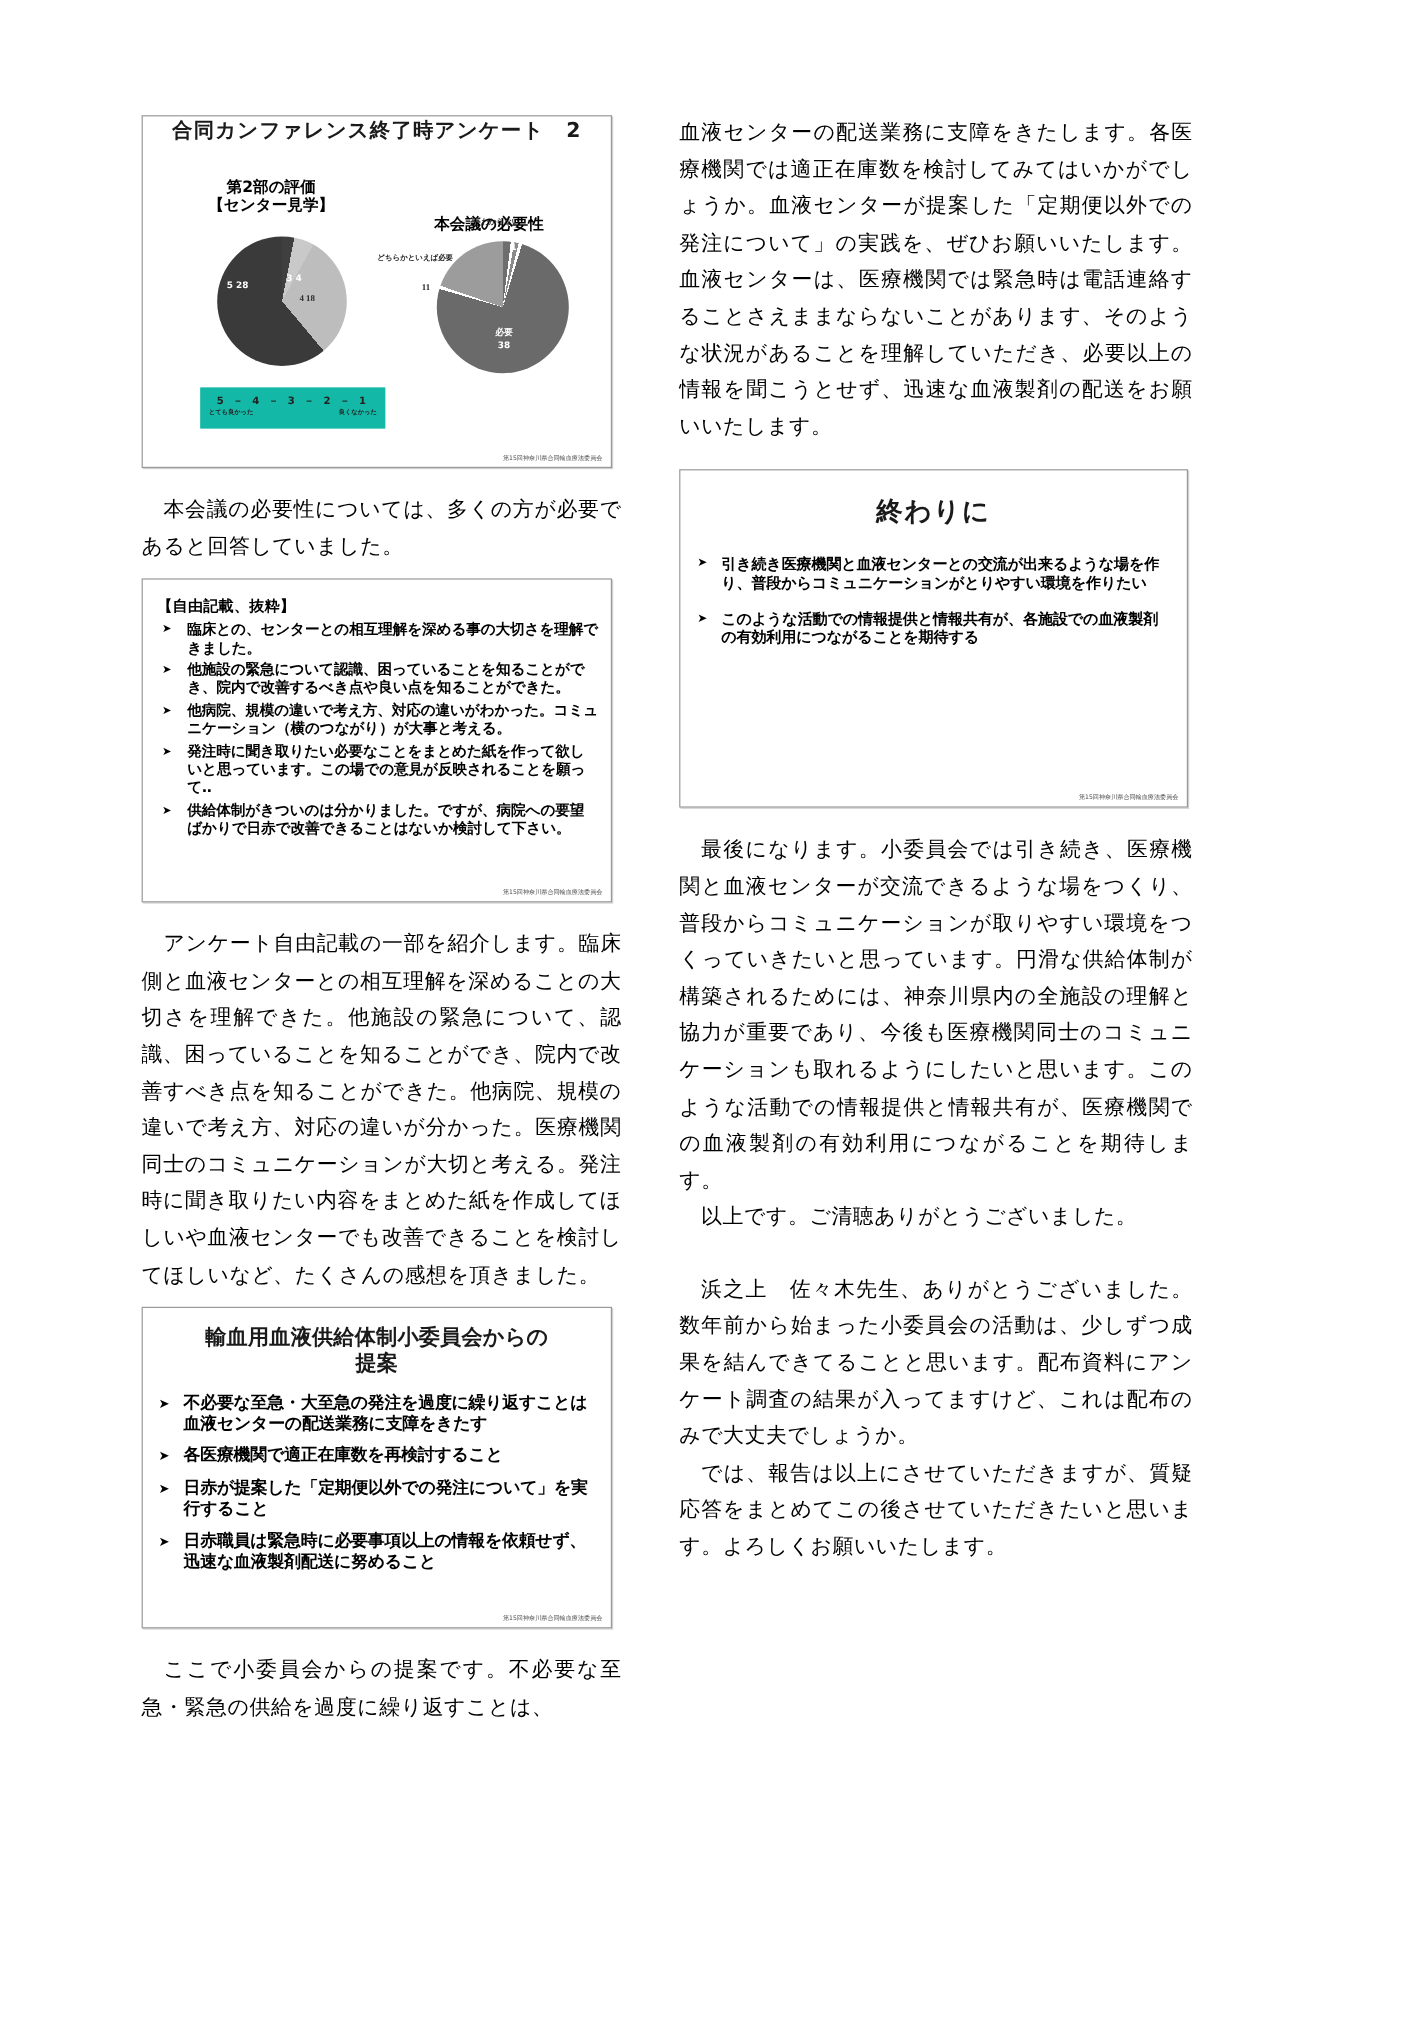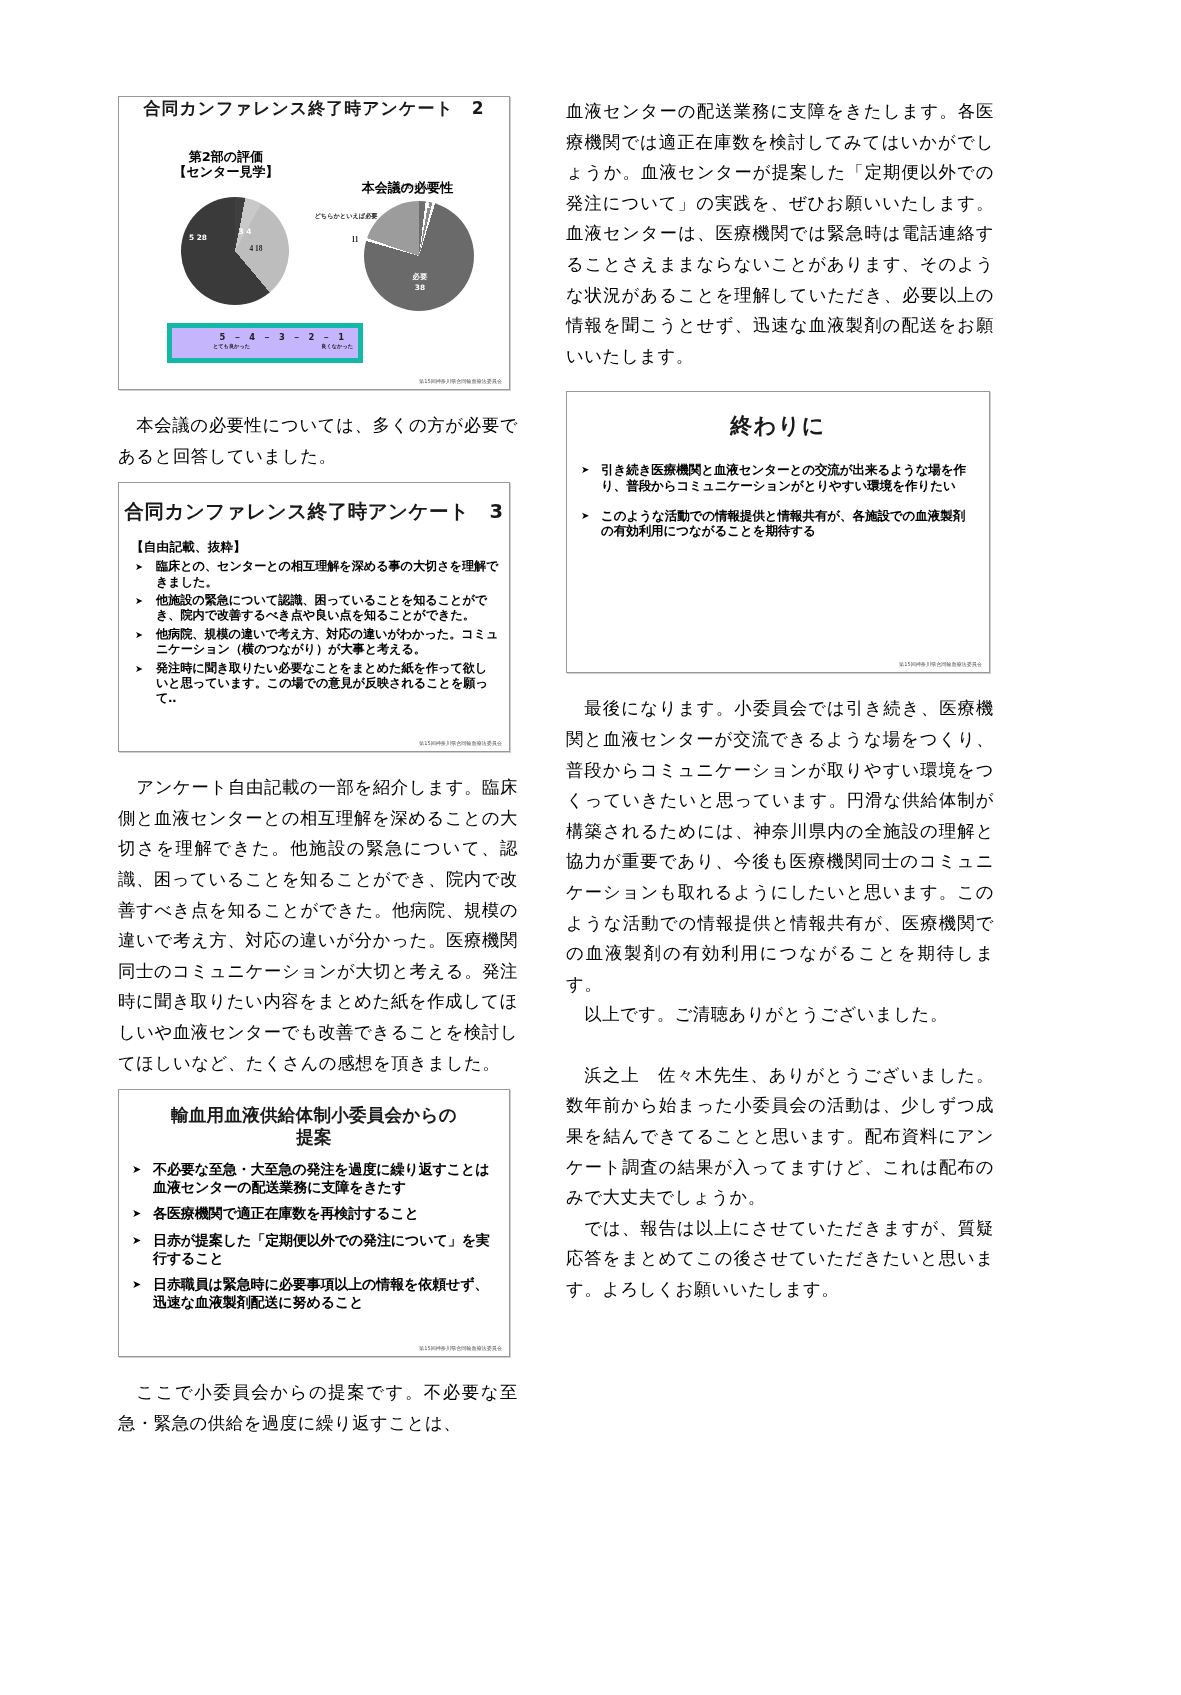--- a/index.html
+++ b/index.html
@@ -43,22 +43,22 @@
         #8a8a8a 10deg 14deg,
         #ffffff 14deg 17deg,
         #6a6a6a 17deg 286deg,
         #ffffff 286deg 289deg,
         #9c9c9c 289deg 360deg);}
   .pie-lab{position:absolute;font-size:7.4px;color:#fff;font-weight:bold;text-align:center;
            line-height:9.5px;letter-spacing:0px;}
   .pie-lab.dark{color:#2b2b2b;font-family:Liberation Serif, serif;}
   .pie-out{position:absolute;font-size:6.2px;color:#1a1a1a;font-weight:bold;text-align:center;
            line-height:8.5px;letter-spacing:0px;}
-  .scale-box{position:absolute;left:48px;top:174px;width:150px;height:30px;border:5px solid #14b8a6;
-             background:#c4b5fd;padding-left:36px;}
+  .scale-box{position:absolute;left:48px;top:174px;width:150px;height:30px;border:2px solid #14b8a6;
+             background:#14b8a6;}
   .scale-top{text-align:center;font-size:8.4px;font-weight:bold;letter-spacing:2.4px;margin-top:4px;
              color:#222;}
   .scale-bot{position:relative;height:11px;font-size:5.2px;font-weight:bold;color:#222;}
   .scale-bot span{position:absolute;top:0;}
   .scale-bot .a{left:5px;}
   .scale-bot .b{right:5px;}
   
   #slide-anq3{width:392px;height:270px;}
   #slide-anq3 .slide-title{font-size:19.5px;margin-top:15px;letter-spacing:.5px;font-weight:600;}
   .bl-head{margin:14px 0 3px 12px;font-size:12.6px;font-weight:bold;letter-spacing:.2px;}
@@ -128,27 +128,27 @@
         <div class="slide-foot">第15回神奈川県合同輸血療法委員会</div>
       </div>
     </div>
 
     <div class="gap-m"></div>
     <p class="para indent">本会議の必要性については、多くの方が必要であると回答していました。</p>
     <div class="gap-s"></div>
 
     <div class="slide" id="slide-anq3">
       <div class="slide-inner">
-        <div class="slide-title">合同カンファレンス終了時アンケート　3</div>
         <div class="bl-head">【自由記載、抜粋】</div>
         <ul class="bl-list">
           <li>臨床との、センターとの相互理解を深める事の大切さを理解できました。</li>
           <li>他施設の緊急について認識、困っていることを知ることができ、院内で改善するべき点や良い点を知ることができた。</li>
           <li>他病院、規模の違いで考え方、対応の違いがわかった。コミュニケーション（横のつながり）が大事と考える。</li>
           <li>発注時に聞き取りたい必要なことをまとめた紙を作って欲しいと思っています。この場での意見が反映されることを願って‥</li>
+          <li>供給体制がきついのは分かりました。ですが、病院への要望ばかりで日赤で改善できることはないか検討して下さい。</li>
         </ul>
         <div class="slide-foot">第15回神奈川県合同輸血療法委員会</div>
       </div>
     </div>
 
     <div class="gap-m"></div>
     <p class="para indent">アンケート自由記載の一部を紹介します。臨床側と血液センターとの相互理解を深めることの大切さを理解できた。他施設の緊急について、認識、困っていることを知ることができ、院内で改善すべき点を知ることができた。他病院、規模の違いで考え方、対応の違いが分かった。医療機関同士のコミュニケーションが大切と考える。発注時に聞き取りたい内容をまとめた紙を作成してほしいや血液センターでも改善できることを検討してほしいなど、たくさんの感想を頂きました。</p>
     <div class="gap-s"></div>
 
     <div class="slide" id="slide-prop">

